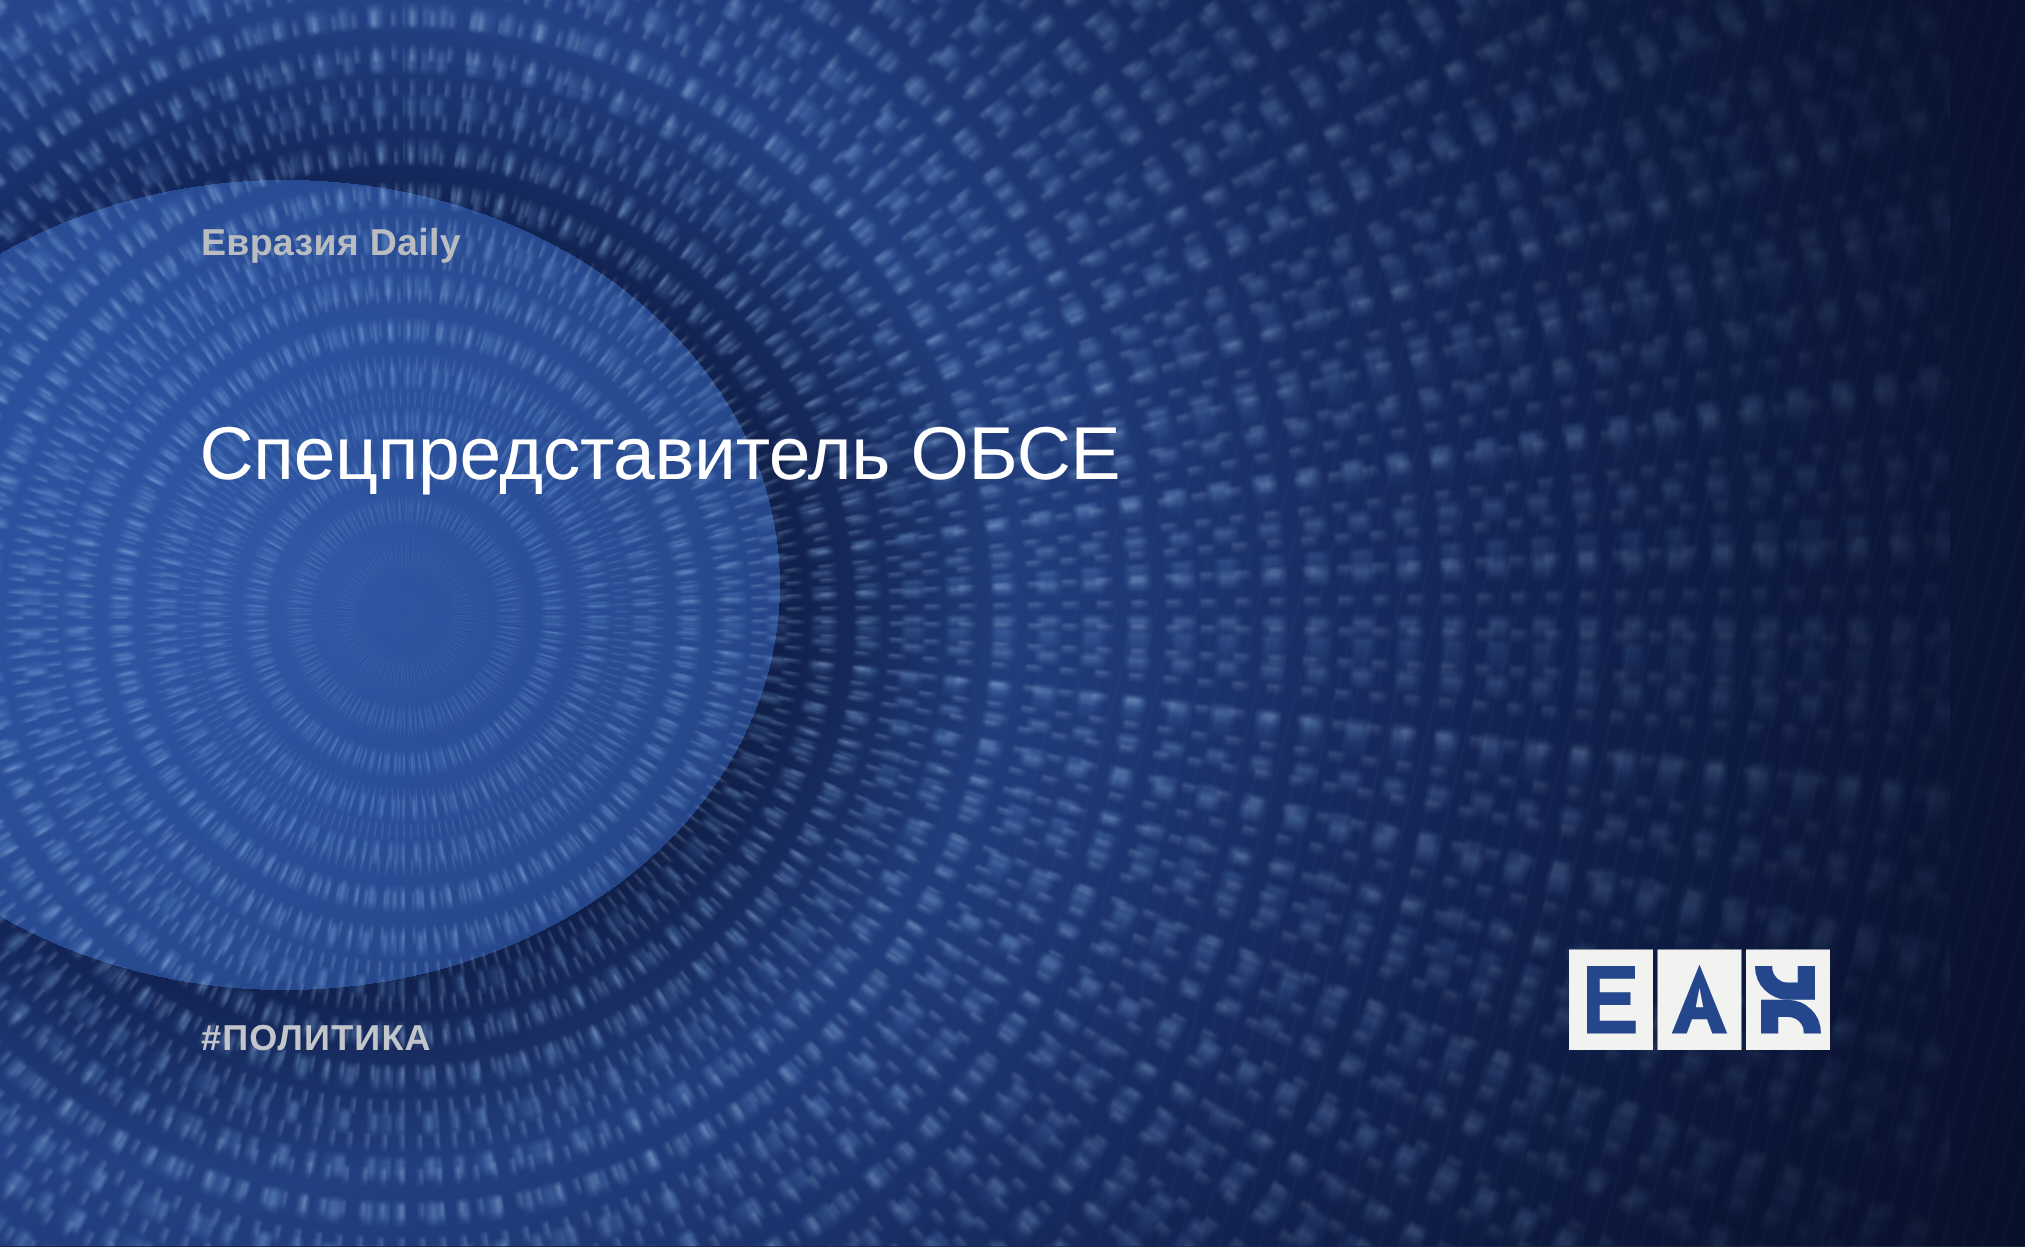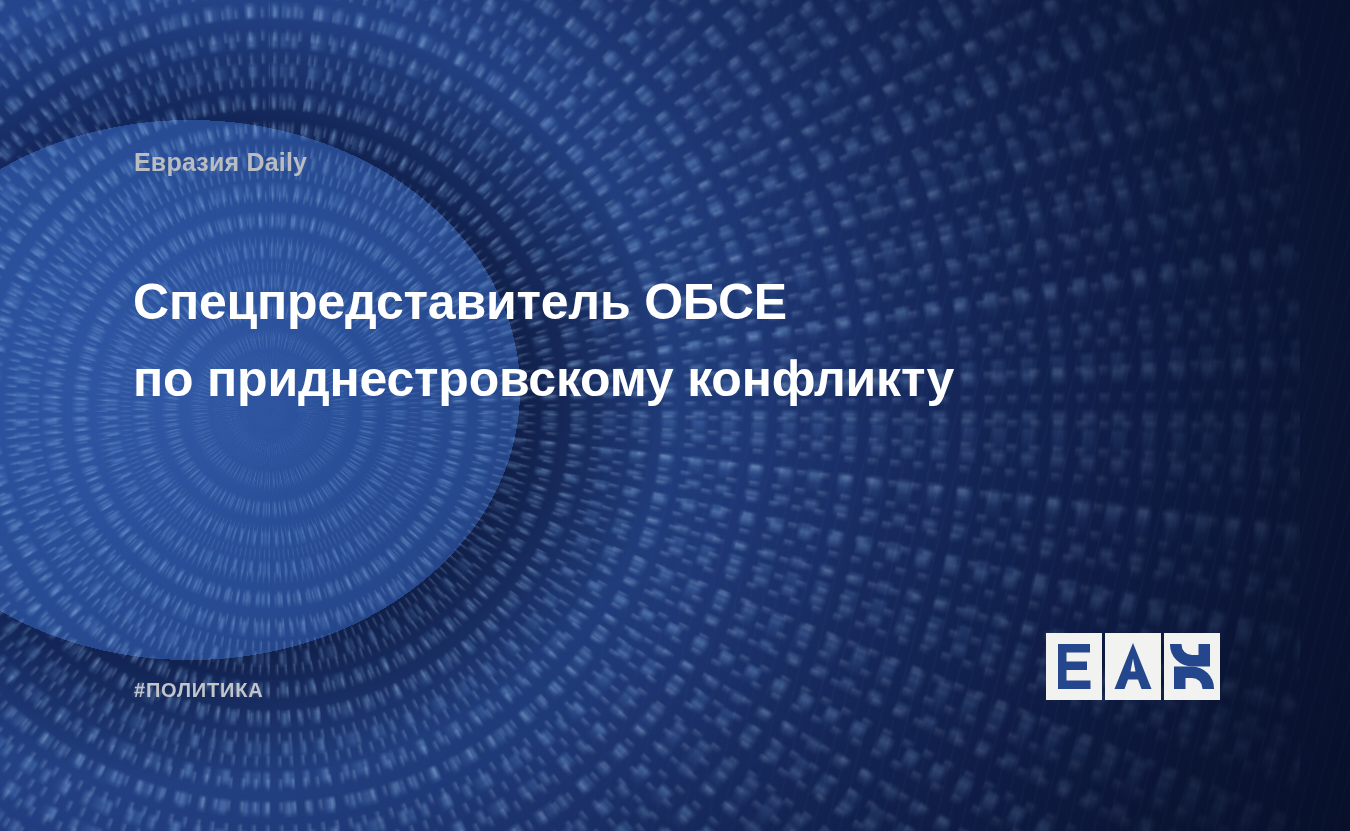--- a/index.html
+++ b/index.html
@@ -171,32 +171,32 @@
     margin-top: 12px;
   }
 
   .headline {
     position: absolute;
     left: 133px;
     top: 264px;
     width: 980px;
     margin: 0;
     font-size: 50px;
-    font-weight: bold;
+    font-weight: normal;
     line-height: 77px;
     letter-spacing: -0.2px;
     color: #ffffff;
   }
   .headline .ln { display: block; white-space: nowrap; }
 
   .tag {
     position: absolute;
     left: 134px;
     top: 679px;
-    font-size: 20px;
+    font-size: 24px;
     font-weight: bold;
     letter-spacing: .8px;
     color: #c2c5c9;
     white-space: nowrap;
   }
 
   
   .ead-mark {
     position: absolute;
     left: 1046px;
@@ -226,21 +226,20 @@
   <div class="trails fine"></div>
   <div class="streaks-right"></div>
   <div class="bg-vignette"></div>
 
   <div class="content">
 
     <div class="brand">Евразия Daily</div>
 
     <h1 class="headline">
       <span class="ln">Спецпредставитель ОБСЕ</span>
-      <span class="ln">по приднестровскому конфликту</span>
     </h1>
 
     <div class="tag">#ПОЛИТИКА</div>
 
     <div class="ead-mark">
 
       <div class="ead-tile">
         <svg width="56" height="67" viewBox="0 0 56 67" aria-hidden="true">
           <path class="ead-glyph" d="M12 11 h32 v8.5 H20.5 v9 H41 v8.5 H20.5 v10.5 H44.5 V56 H12 Z"></path>
         </svg>

